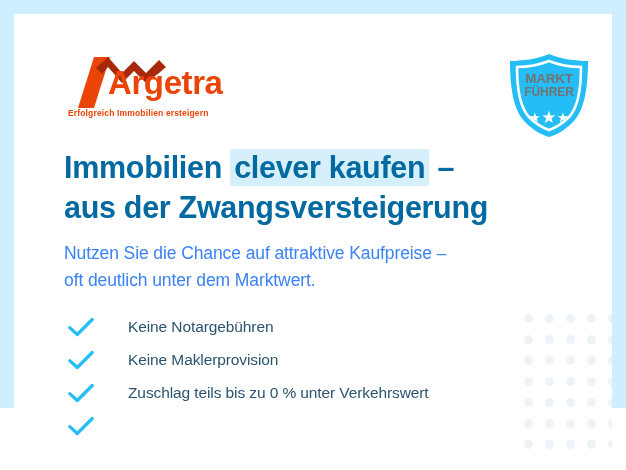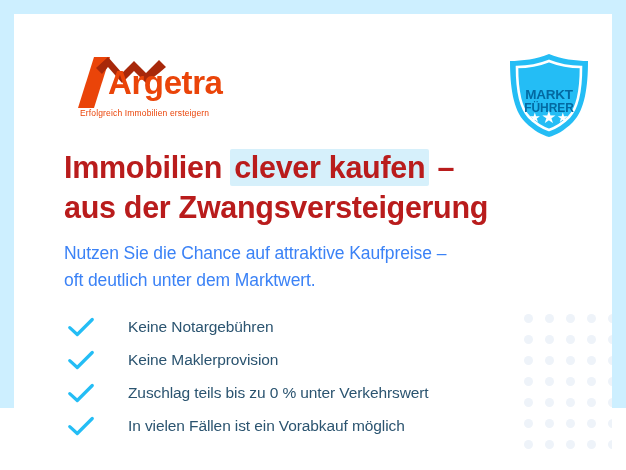--- a/index.html
+++ b/index.html
@@ -52,38 +52,37 @@
   #logo-mark { position:absolute; left:0; top:0; width:152px; height:52px; }
   #logo-word {
     position:absolute; left:44px; top:10px;
     font-size:33px; font-weight:bold;
     color:#ea4409;
     letter-spacing:-0.4px;
     line-height:1;
   }
   #logo-tag {
     position:absolute; left:4px; top:52px;
-    font-size:8.5px; font-weight:normal;
+    font-size:8.5px; font-weight:bold;
     color:#ea4409;
     letter-spacing:0.15px;
     white-space:nowrap;
-    margin-left:12px;
   }
 
   
   #badge {
     position:absolute;
     left:490px; top:38px;
     width:90px; height:86px;
   }
   #badge-text {
     position:absolute;
-    left:0; top:36px; width:90px;
+    left:0; top:20px; width:90px;
     text-align:center;
-    color:#0369a1;
+    color:#737373;
     font-weight:bold;
     line-height:1.02;
     pointer-events:none;
   }
   #badge-text .l1 { display:block; font-size:13.5px; letter-spacing:-0.2px; }
   #badge-text .l2 { display:block; font-size:12px; letter-spacing:-0.1px; }
   #badge-stars {
     position:absolute; left:0; top:57px; width:90px;
     text-align:center; color:#ffffff;
     font-size:13px; letter-spacing:0.5px;
@@ -91,21 +90,21 @@
   }
   #badge-stars .big { font-size:17px; vertical-align:-1px; }
 
   
   #headline {
     position:absolute;
     left:50px; top:134px;
     width:500px;
     font-size:30.5px;
     font-weight:bold;
-    color:#b91c1c;
+    color:#0369a1;
     line-height:1.31;
     letter-spacing:-0.3px;
   }
   #headline .hl {
     background:#d6f0fb;
     padding:1px 4px 2px 4px;
     border-radius:2px;
   }
 
   
@@ -247,19 +246,18 @@
         <svg class="check" viewBox="0 0 22 16">
           <path d="M2 8.5 L8 14 L20 2" fill="none" stroke="#24bdf5" stroke-width="2.6" stroke-linecap="round" stroke-linejoin="round"></path>
         </svg>
         <span class="label">Zuschlag teils bis zu 0 % unter Verkehrswert</span>
       </li>
 
       <li class="bullet">
         <svg class="check" viewBox="0 0 22 16">
           <path d="M2 8.5 L8 14 L20 2" fill="none" stroke="#24bdf5" stroke-width="2.6" stroke-linecap="round" stroke-linejoin="round"></path>
         </svg>
-        <span class="label">In vielen Fällen ist ein Vorabkauf möglich</span>
       </li>
 
     </ul>
 
   </div>
 </div>
 
 </body></html>

